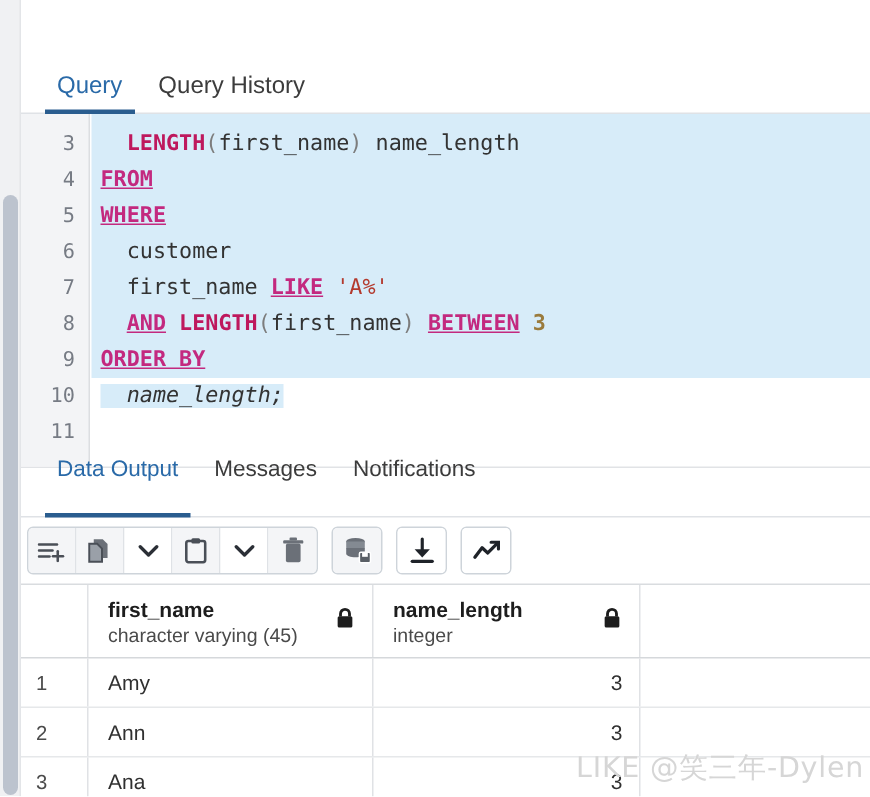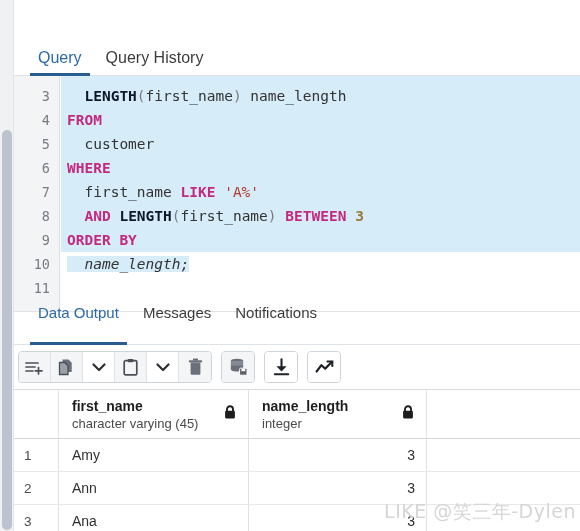--- a/index.html
+++ b/index.html
@@ -116,22 +116,22 @@
   }
   .gline {
     height: 24px;
     line-height: 24px;
     font-family: "DejaVu Sans Mono", monospace;
     font-size: 13.5px;
     color: #767b84;
     text-align: right;
     padding-right: 9px;
   }
-  .kw   { color: #c3297f; font-weight: bold; }
-  .fn   { color: #0f172a; font-weight: bold; }
+  .kw   { color: #c3297f; font-weight: bold; text-decoration: underline; }
+  .fn   { color: #be185d; font-weight: bold; }
   .str  { color: #b33a2e; }
   .num  { color: #9a7b3d; font-weight: bold; }
   .pl   { color: #7d7d7d; }
   .id   { color: #333333; }
 
   
   .clip-line {
     height: 8px;
     background: #d7ecf9;
     overflow: hidden;
@@ -302,22 +302,22 @@
           <div class="gline">10</div>
           <div class="gline">11</div>
         </div>
       <div class="code-area">
         <div class="clip-line">
           
         </div>
         <div id="code-lines">
             <div class="cline"><span class="pl">  </span><span class="fn">LENGTH</span><span class="pl">(</span><span class="id">first_name</span><span class="pl">)</span><span class="id"> name_length</span></div>
             <div class="cline"><span class="kw">FROM</span></div>
+            <div class="cline"><span class="kw">WHERE</span></div>
             <div class="cline"><span class="id">  customer</span></div>
-            <div class="cline"><span class="kw">WHERE</span></div>
             <div class="cline"><span class="id">  first_name </span><span class="kw">LIKE</span><span class="id"> </span><span class="str">'A%'</span></div>
             <div class="cline"><span class="pl">  </span><span class="kw">AND</span><span class="id"> </span><span class="fn">LENGTH</span><span class="pl">(</span><span class="id">first_name</span><span class="pl">) </span><span class="kw">BETWEEN</span><span class="id"> </span><span class="num">3</span></div>
             <div class="cline"><span class="kw">ORDER BY</span></div>
             <div class="cline" style="background: rgb(255, 255, 255); position: relative;"><span class="id" style="background: rgb(215, 236, 249); font-style: italic;">  name_length;</span></div>
           </div>
       </div>
     </div>
 
     <div class="tabstrip2" id="output-tabs">
         <div class="tab active">Data Output</div>

